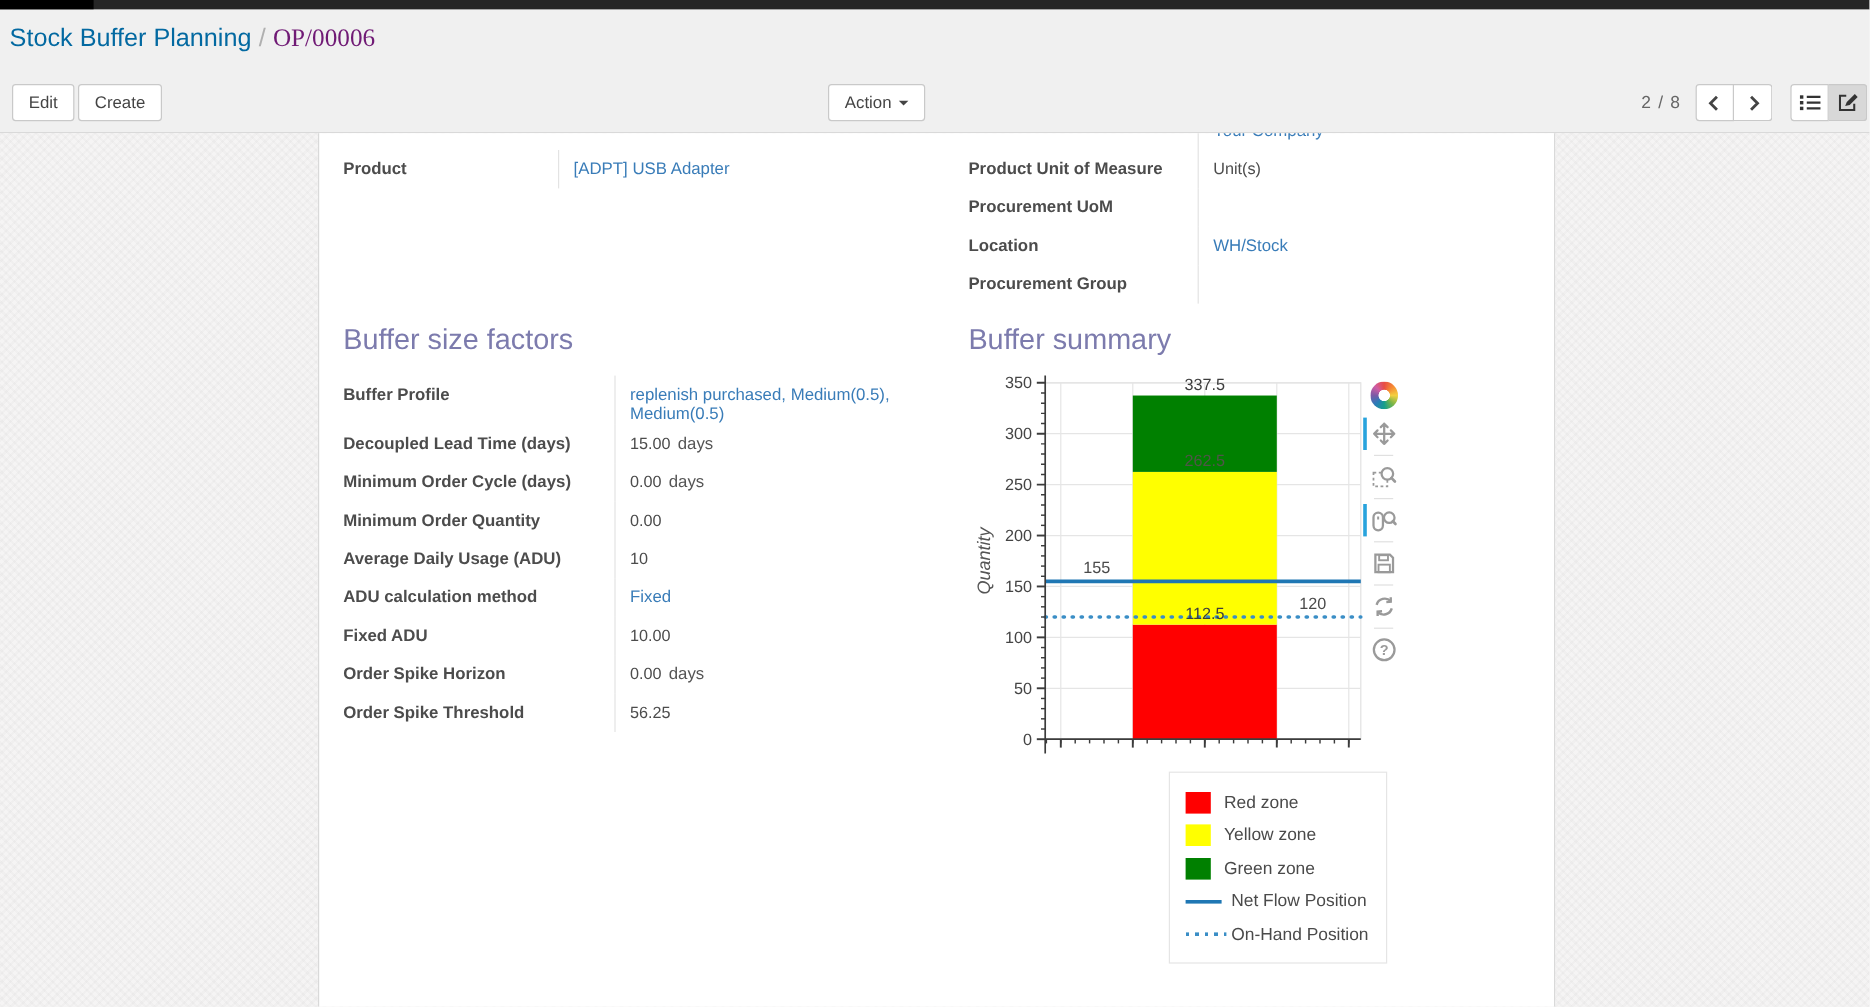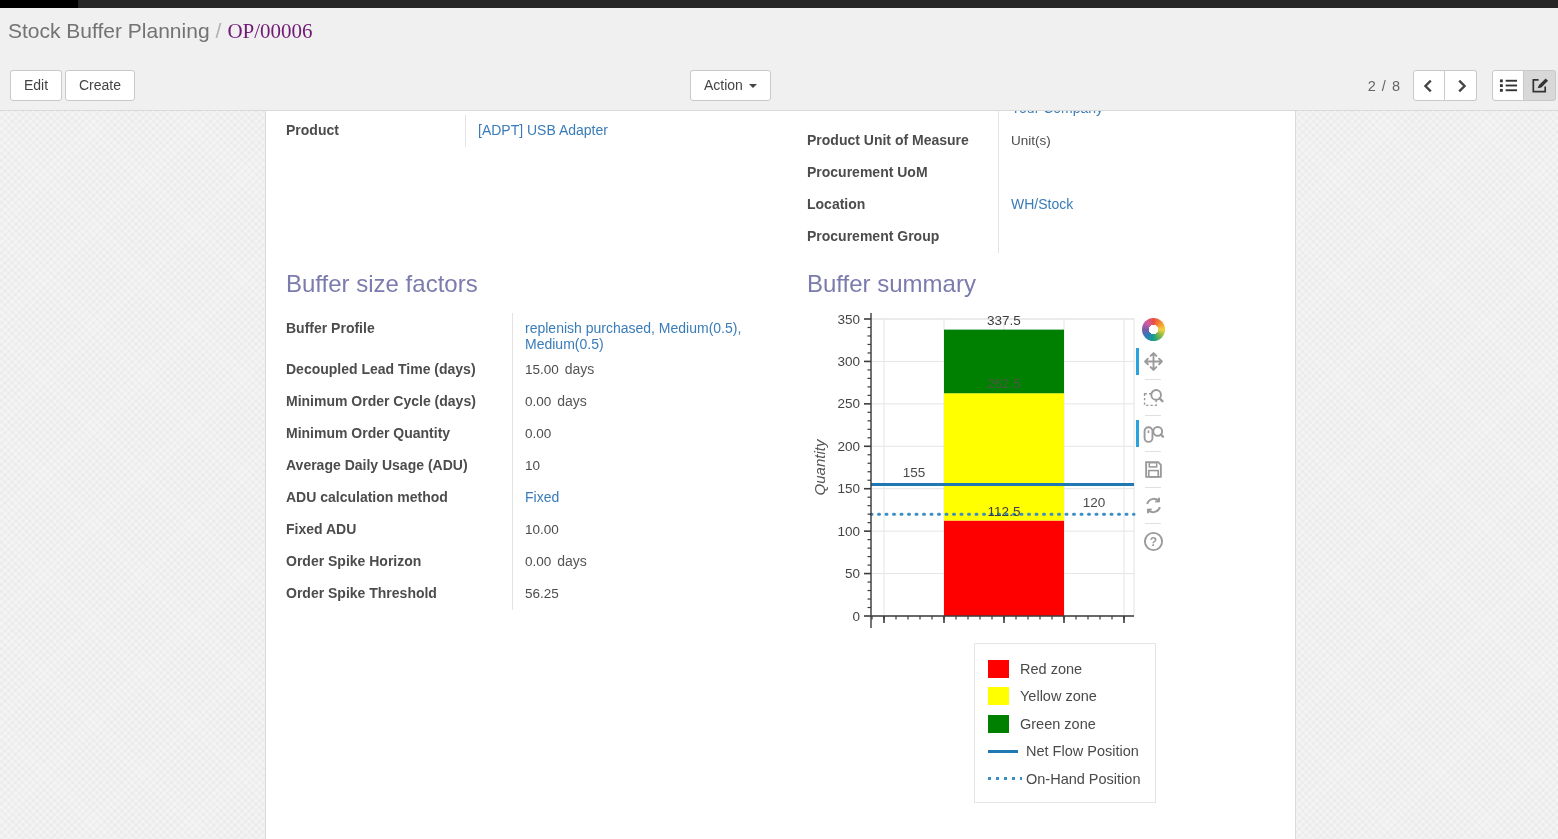--- a/index.html
+++ b/index.html
@@ -12,21 +12,21 @@
   
   #topbar { position:absolute; top:0; left:0; width:100%; height:8px; background:#262626; }
   #topbar .active-seg { position:absolute; left:0; top:0; width:78px; height:8px; background:#000; }
 
   
   #control-panel {
     position:absolute; top:8px; left:0; width:100%; height:103px;
     background:#f0f0f0; border-bottom:1px solid #d9d9d9;
   }
   .breadcrumb { position:absolute; left:8px; top:11px; font-size:21px; white-space:nowrap; }
-  .breadcrumb a { color:#737373; text-decoration:none; cursor:pointer; }
+  .breadcrumb a { color:#0369a1; text-decoration:none; cursor:pointer; }
   .breadcrumb .sep { color:#b0b0b0; padding:0 6px; }
   .breadcrumb .current { color:#701a75;font-family:Liberation Serif, serif; }
 
   .btn {
     position:absolute; top:62px; height:31px; padding:0 13px;
     background:#fff; border:1px solid #c9c9c9; border-radius:3px;
     font-size:14px; color:#444; font-family:inherit; cursor:pointer; line-height:29px;
   }
   .btn-edit { left:10px; }
   .btn-create { left:65px;text-align:right; }
@@ -54,21 +54,21 @@
     background-image:
       repeating-linear-gradient(45deg, rgba(0,0,0,0.018) 0 2px, transparent 2px 5px),
       repeating-linear-gradient(135deg, rgba(0,0,0,0.018) 0 2px, transparent 2px 5px);
   }
   #sheet {
     position:absolute; left:265px; top:0; width:1031px; height:100%;
     background:#fff; border-left:1px solid #d9d9d9; border-right:1px solid #d9d9d9;
     overflow:hidden; padding:0 20px;
   }
   .top-groups { display:flex; height:158px; }
-  .group-col-left  { width:521px; margin-top:4px; }
+  .group-col-left  { width:521px; margin-top:14px; }
   .group-col-right { flex:1; margin-top:-18px; }
 
   .o-row { display:flex; min-height:32px; font-size:14px; }
   .o-label { font-weight:bold; color:#4c4c4c; padding-top:7px; padding-right:8px; }
   .o-value { flex:1; border-left:1px solid #e3e3e3; padding:7px 0 2px 12px; color:#4c4c4c; }
   .o-value .num { font-size:13.5px; }
   .o-value .suffix { margin-left:6px; color:#555; }
   .o-value a { color:#397cb8; text-decoration:none; cursor:pointer; }
   .lw-top-left  .o-label { width:179px; }
   .lw-top-right .o-label { width:191px; }

